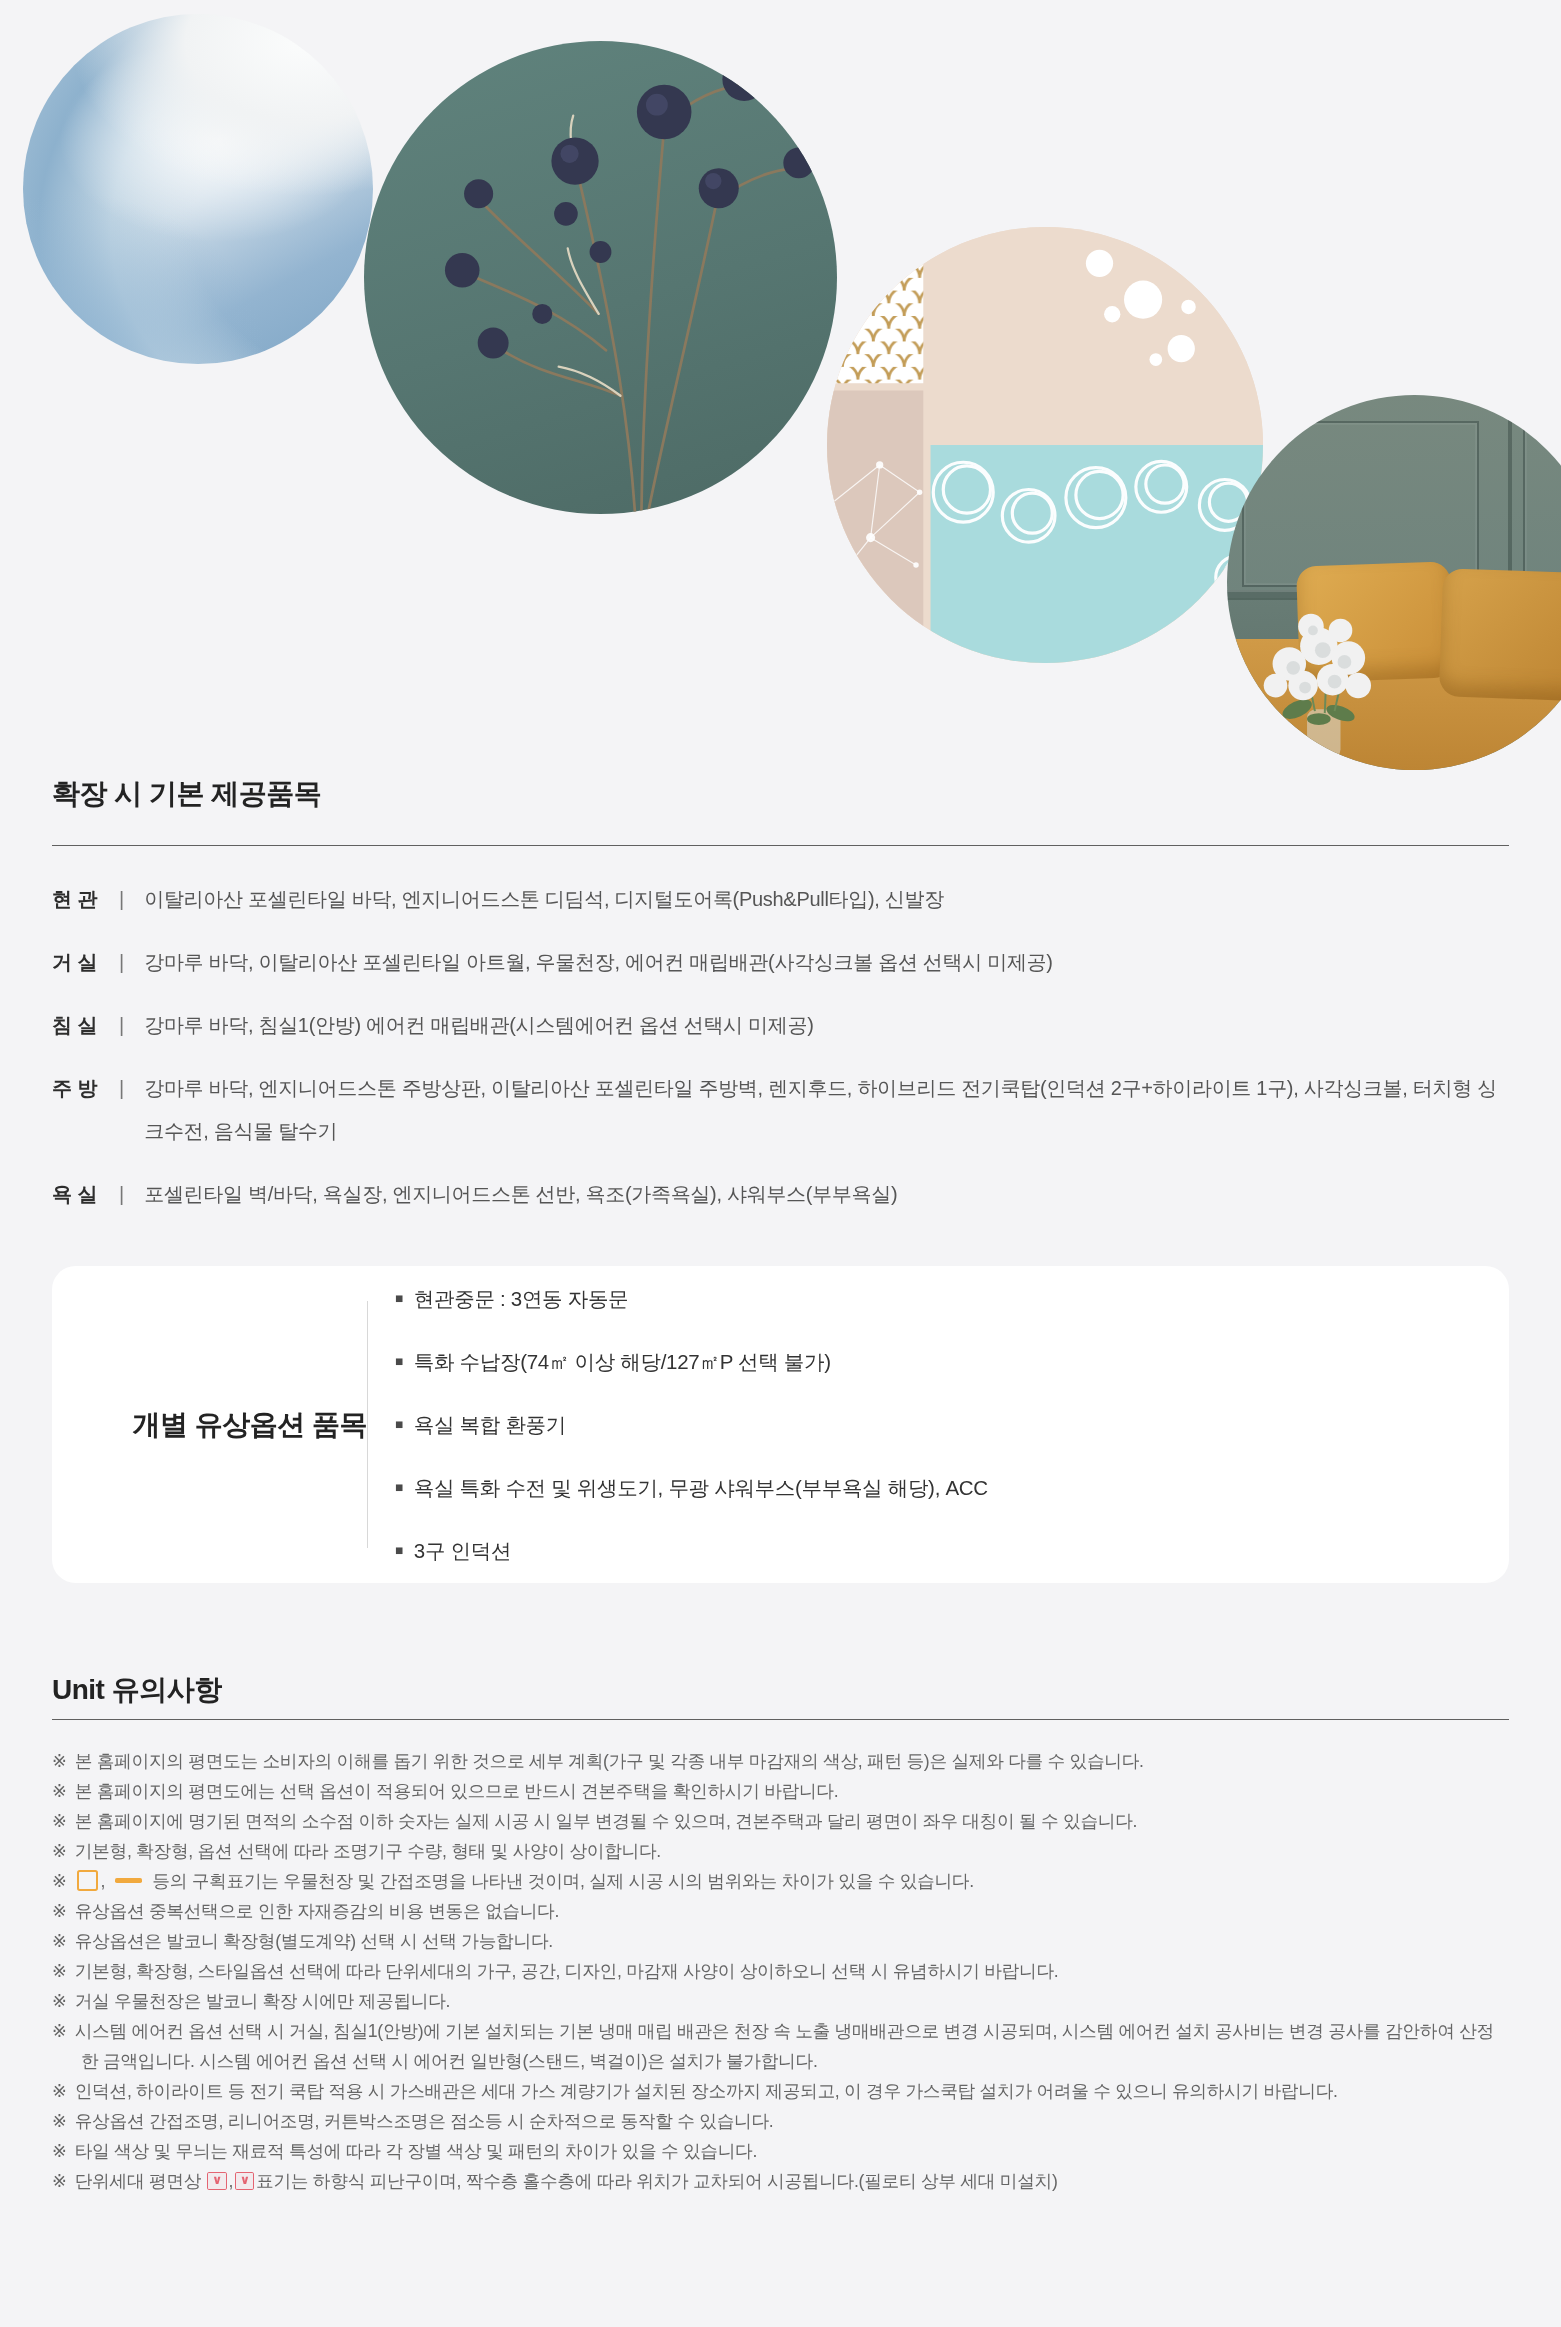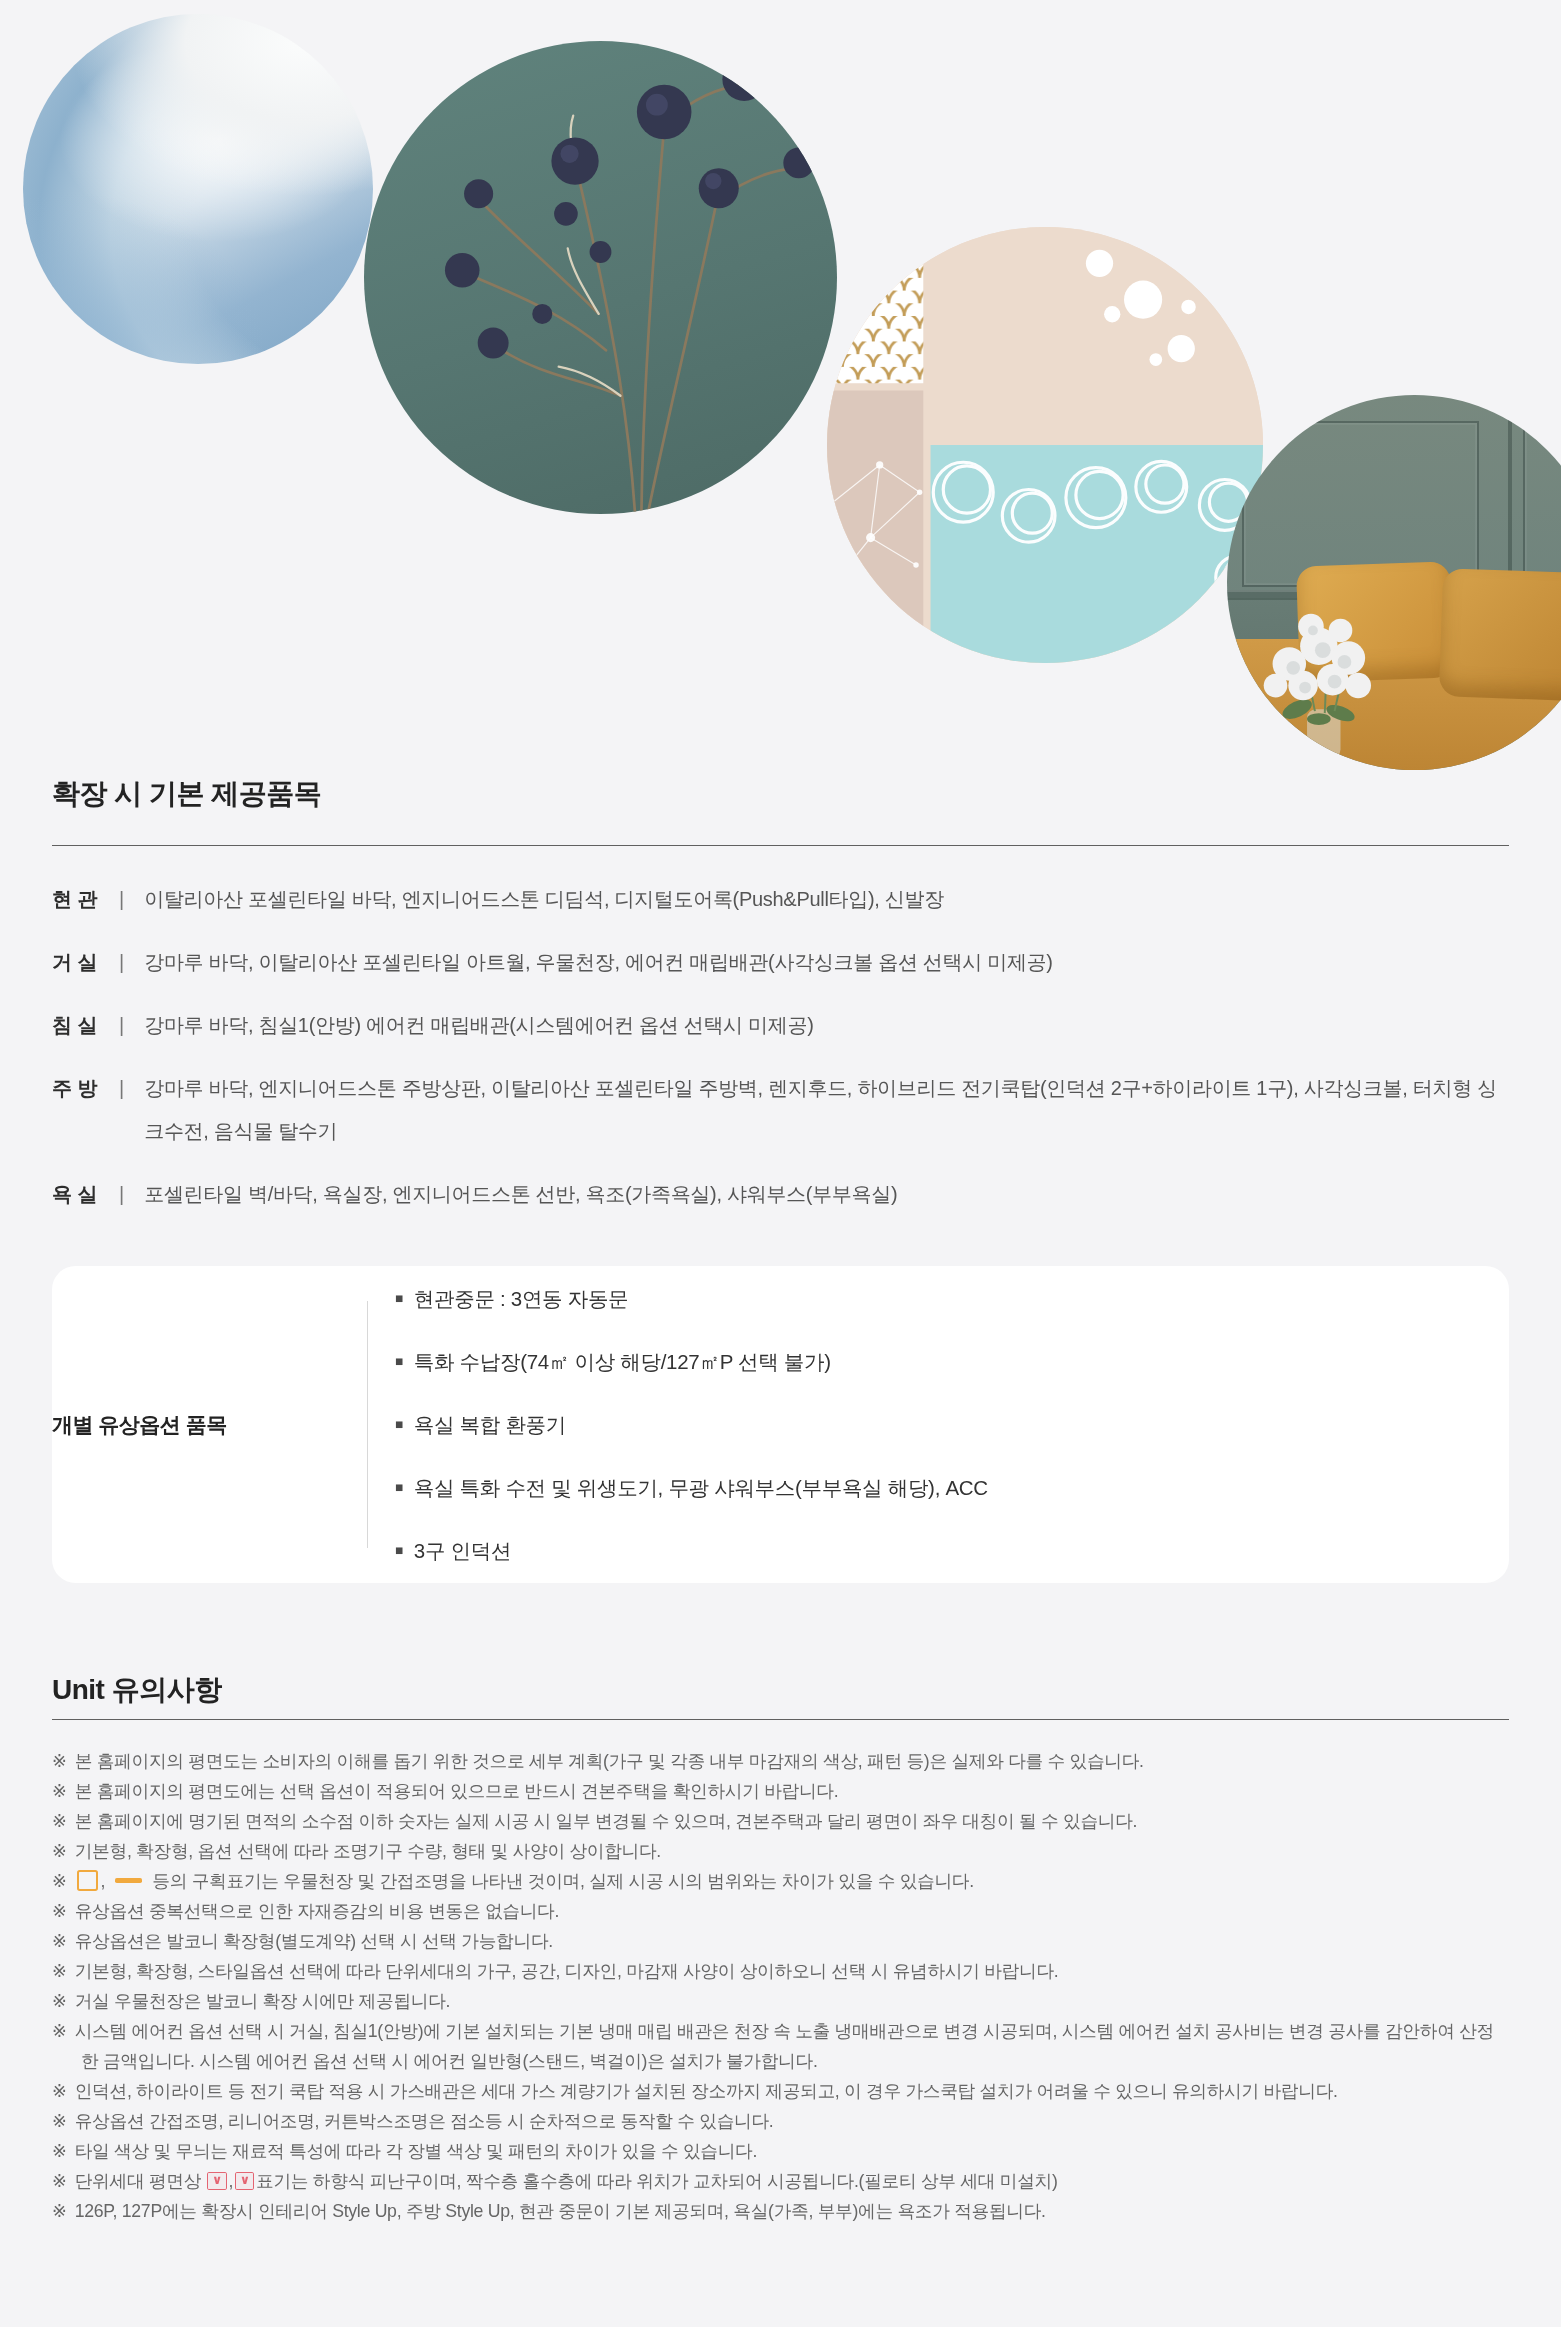--- a/index.html
+++ b/index.html
@@ -52,21 +52,21 @@
   #provided-rows{position:absolute;left:52px;right:52px;top:878px;display:flex;flex-direction:column;gap:20px;}
   .provided-row{display:flex;align-items:flex-start;font-size:20px;line-height:43px;color:#555;}
   .row-label{flex:none;width:67px;font-weight:700;color:#2d2d2d;}
   .row-bar{flex:none;color:#777;font-weight:400;margin:0 20px 0 0;}
   .row-text{flex:1;letter-spacing:-0.3px;}
   
   #paid-box{
     position:absolute;left:52px;right:52px;top:1266px;height:317px;
     background:#ffffff;border-radius:23.6px;display:flex;align-items:center;
   }
-  #paid-label{flex:none;width:315px;text-align:left;font-size:21px;font-weight:800;color:#232323;letter-spacing:-0.5px;}
+  #paid-label{flex:none;width:315px;text-align:right;font-size:28px;font-weight:800;color:#232323;letter-spacing:-0.5px;}
   #paid-divider{flex:none;width:0.9px;align-self:stretch;margin:35px 0;background:#d8d8d8;}
   #paid-items{flex:1;list-style:none;margin:0;padding:0 36px 0 27px;display:flex;flex-direction:column;gap:40px;}
   .paid-item{display:flex;align-items:center;font-size:20.5px;color:#333;line-height:23px;letter-spacing:-0.3px;}
   .paid-bullet{flex:none;color:#4a4a4a;font-size:13.6px;margin-right:11px;}
   
   #notes-list{position:absolute;left:52px;right:52px;top:1746px;display:flex;flex-direction:column;}
   .note{font-size:17.7px;line-height:30px;color:#666;letter-spacing:-0.3px;padding-left:29px;text-indent:-29px;}
   .note-marker{margin-right:8.2px;}
   .ic{display:inline-block;vertical-align:middle;text-indent:0;}
   .ic.plan-square-icon{width:16.4px;height:16.4px;border:2.7px solid #f1a93e;border-radius:2.7px;margin:0 2.7px 3.6px 2.7px;}
@@ -284,17 +284,16 @@
       <div class="note"><span class="note-marker">※</span><span class="ic plan-square-icon"></span>, <span class="ic plan-line-icon"></span> 등의 구획표기는 우물천장 및 간접조명을 나타낸 것이며, 실제 시공 시의 범위와는 차이가 있을 수 있습니다.</div>
       <div class="note"><span class="note-marker">※</span>유상옵션 중복선택으로 인한 자재증감의 비용 변동은 없습니다.</div>
       <div class="note"><span class="note-marker">※</span>유상옵션은 발코니 확장형(별도계약) 선택 시 선택 가능합니다.</div>
       <div class="note"><span class="note-marker">※</span>기본형, 확장형, 스타일옵션 선택에 따라 단위세대의 가구, 공간, 디자인, 마감재 사양이 상이하오니 선택 시 유념하시기 바랍니다.</div>
       <div class="note"><span class="note-marker">※</span>거실 우물천장은 발코니 확장 시에만 제공됩니다.</div>
       <div class="note"><span class="note-marker">※</span>시스템 에어컨 옵션 선택 시 거실, 침실1(안방)에 기본 설치되는 기본 냉매 매립 배관은 천장 속 노출 냉매배관으로 변경 시공되며, 시스템 에어컨 설치 공사비는 변경 공사를 감안하여 산정한 금액입니다. 시스템 에어컨 옵션 선택 시 에어컨 일반형(스탠드, 벽걸이)은 설치가 불가합니다.</div>
       <div class="note"><span class="note-marker">※</span>인덕션, 하이라이트 등 전기 쿡탑 적용 시 가스배관은 세대 가스 계량기가 설치된 장소까지 제공되고, 이 경우 가스쿡탑 설치가 어려울 수 있으니 유의하시기 바랍니다.</div>
       <div class="note"><span class="note-marker">※</span>유상옵션 간접조명, 리니어조명, 커튼박스조명은 점소등 시 순차적으로 동작할 수 있습니다.</div>
       <div class="note"><span class="note-marker">※</span>타일 색상 및 무늬는 재료적 특성에 따라 각 장별 색상 및 패턴의 차이가 있을 수 있습니다.</div>
       <div class="note"><span class="note-marker">※</span>단위세대 평면상 <span class="ic escape-hatch-icon">∨</span>,<span class="ic escape-hatch-icon">∨</span>표기는 하향식 피난구이며, 짝수층 홀수층에 따라 위치가 교차되어 시공됩니다.(필로티 상부 세대 미설치)</div>
-      <div class="note"><span class="note-marker">※</span>126P, 127P에는 확장시 인테리어 Style Up, 주방 Style Up, 현관 중문이 기본 제공되며, 욕실(가족, 부부)에는 욕조가 적용됩니다.</div>
     </div>
 
 </div>
 
 
 </body></html>

